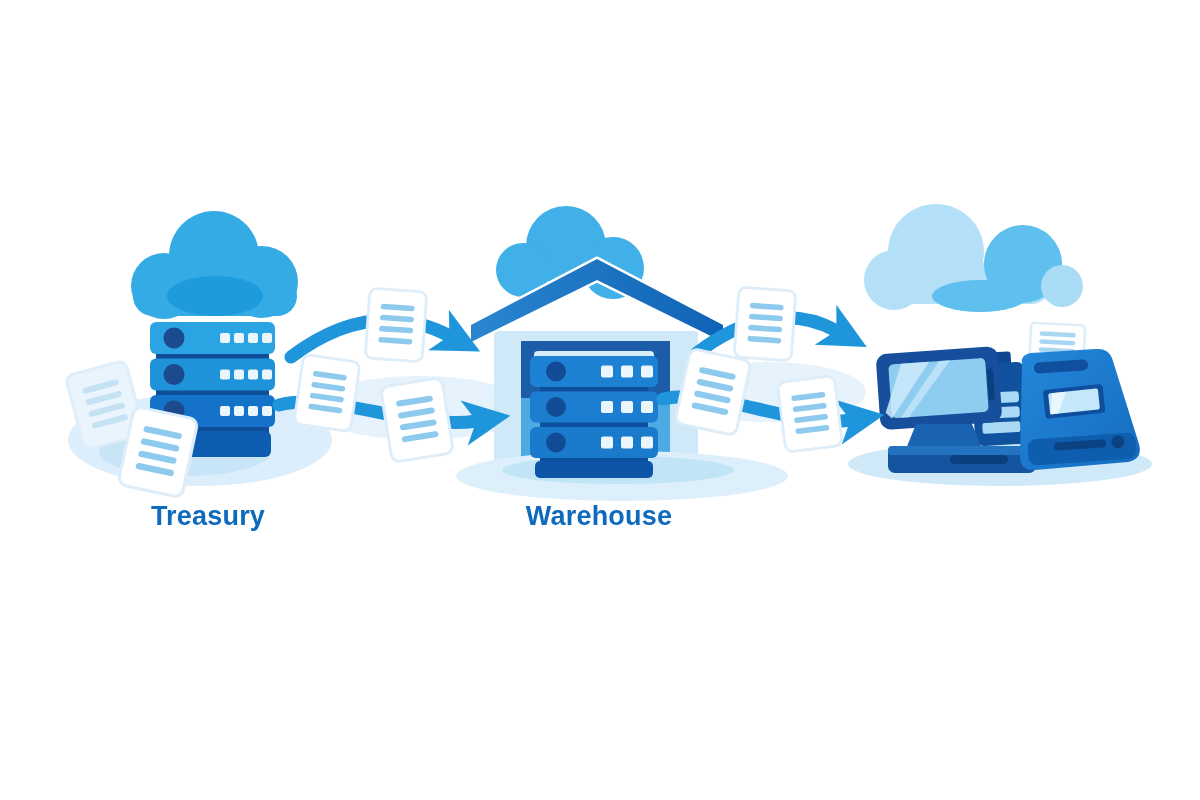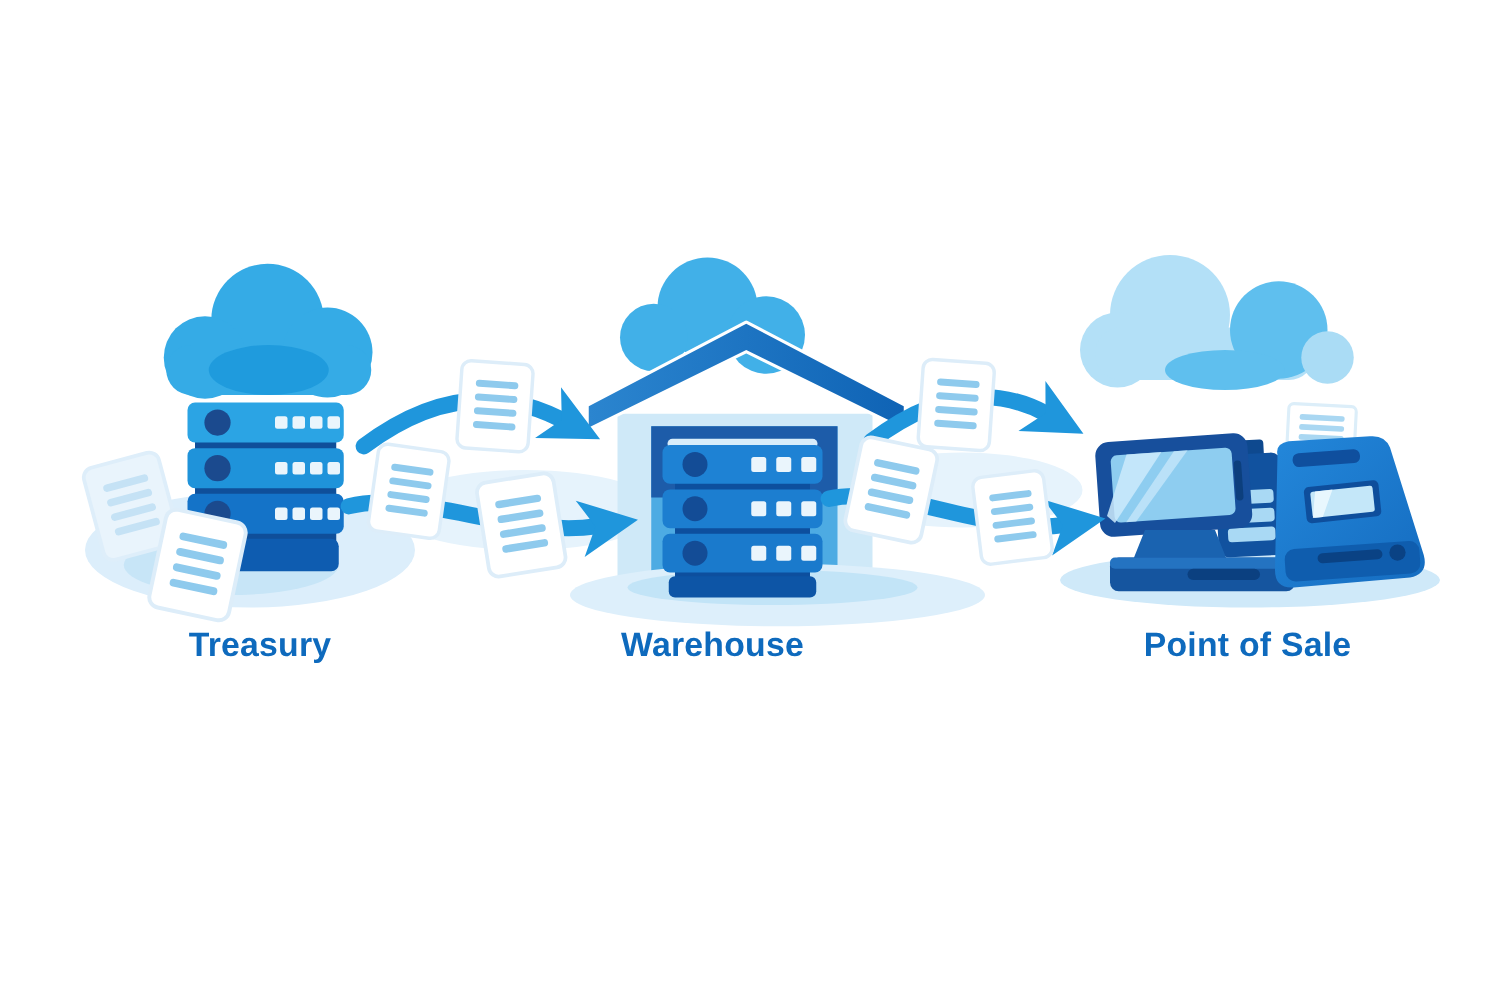--- a/index.html
+++ b/index.html
@@ -28,21 +28,21 @@
     top: 503px;
     transform: translateX(-50%);
     font-size: 27px;
     font-weight: 700;
     letter-spacing: 0.2px;
     color: #0e6abd;
     white-space: nowrap;
     line-height: 1;
   }
   .label-treasury  { left: 208px; }
-  .label-warehouse { left: 570px; }
+  .label-warehouse { left: 599px; }
   .label-pos       { left: 998px; }
 </style>
 </head>
 <body>
 
 <div class="canvas">
 
 <svg class="art" viewBox="0 0 1200 800" xmlns="http://www.w3.org/2000/svg">
   <defs>
     <marker id="ah" markerWidth="4.6" markerHeight="4.2" refX="1.1" refY="2" orient="auto">
@@ -239,15 +239,14 @@
     <use href="#docW" transform="translate(396,325) rotate(4) scale(0.92)"></use>
     <use href="#docW" transform="translate(417,420) rotate(-9)"></use>
     <use href="#docW" transform="translate(765,324) rotate(4) scale(0.92)"></use>
     <use href="#docW" transform="translate(713,392) rotate(12)"></use>
     <use href="#docW" transform="translate(810,414) rotate(-7) scale(0.92)"></use>
   </g>
 </svg>
 
   <div class="node-label label-treasury">Treasury</div>
   <div class="node-label label-warehouse">Warehouse</div>
-  <div class="node-label label-pos">Point of Sale</div>
 
 </div>
 
 </body></html>

